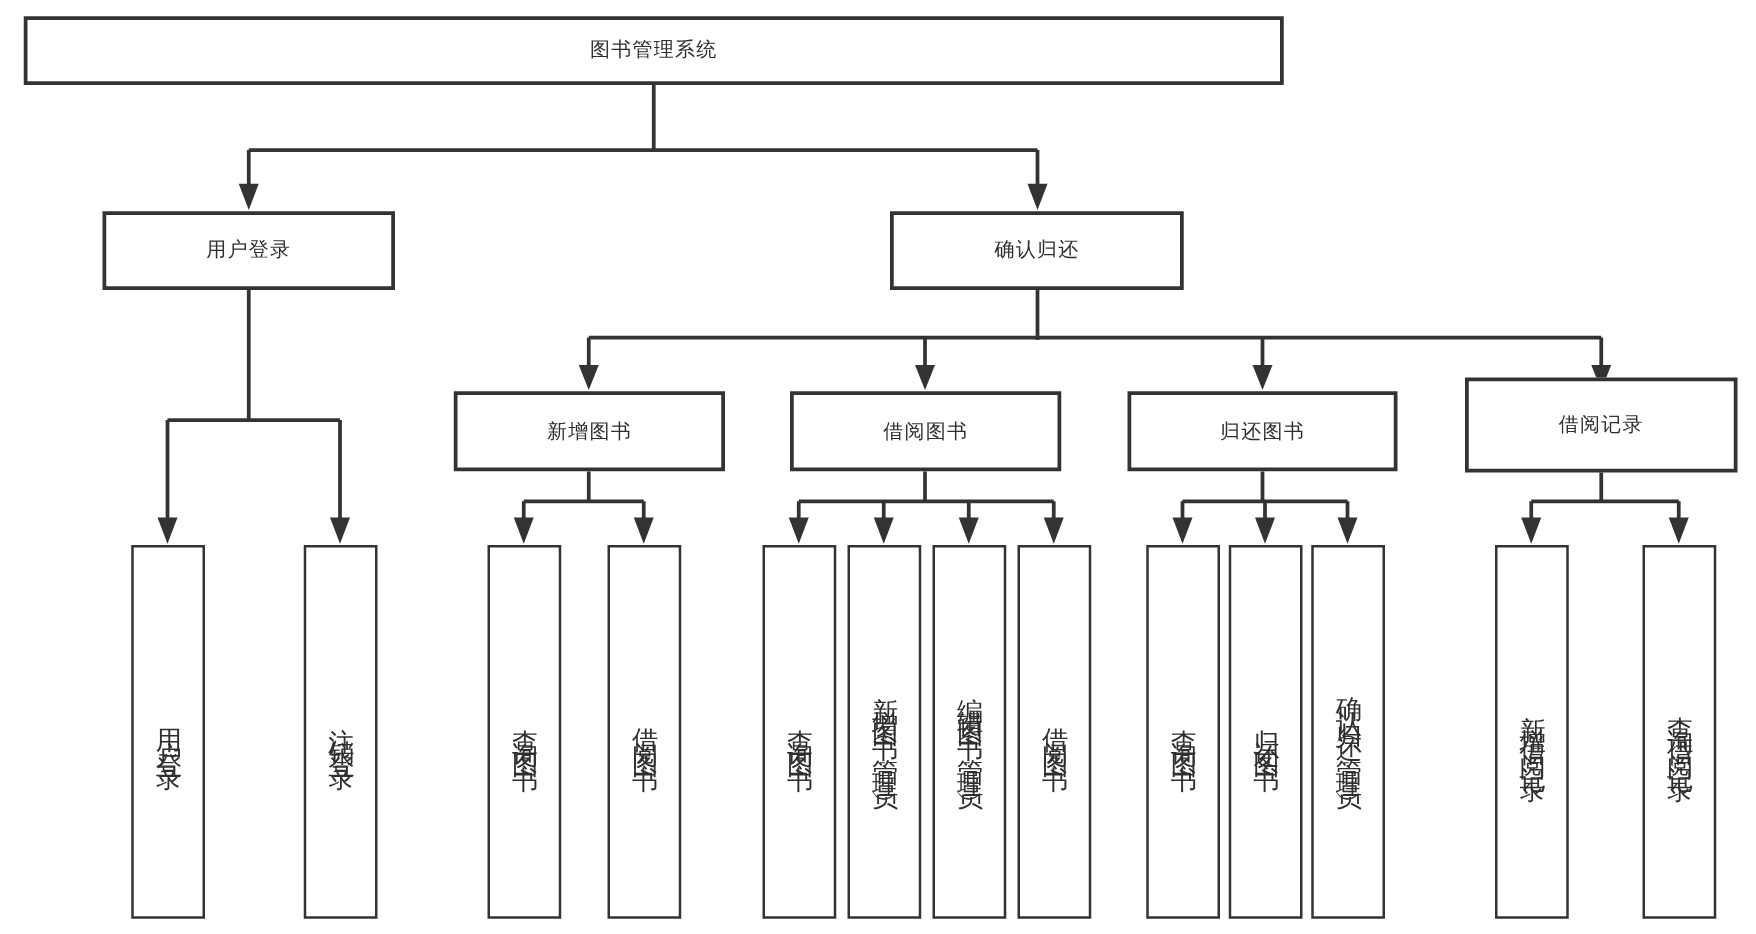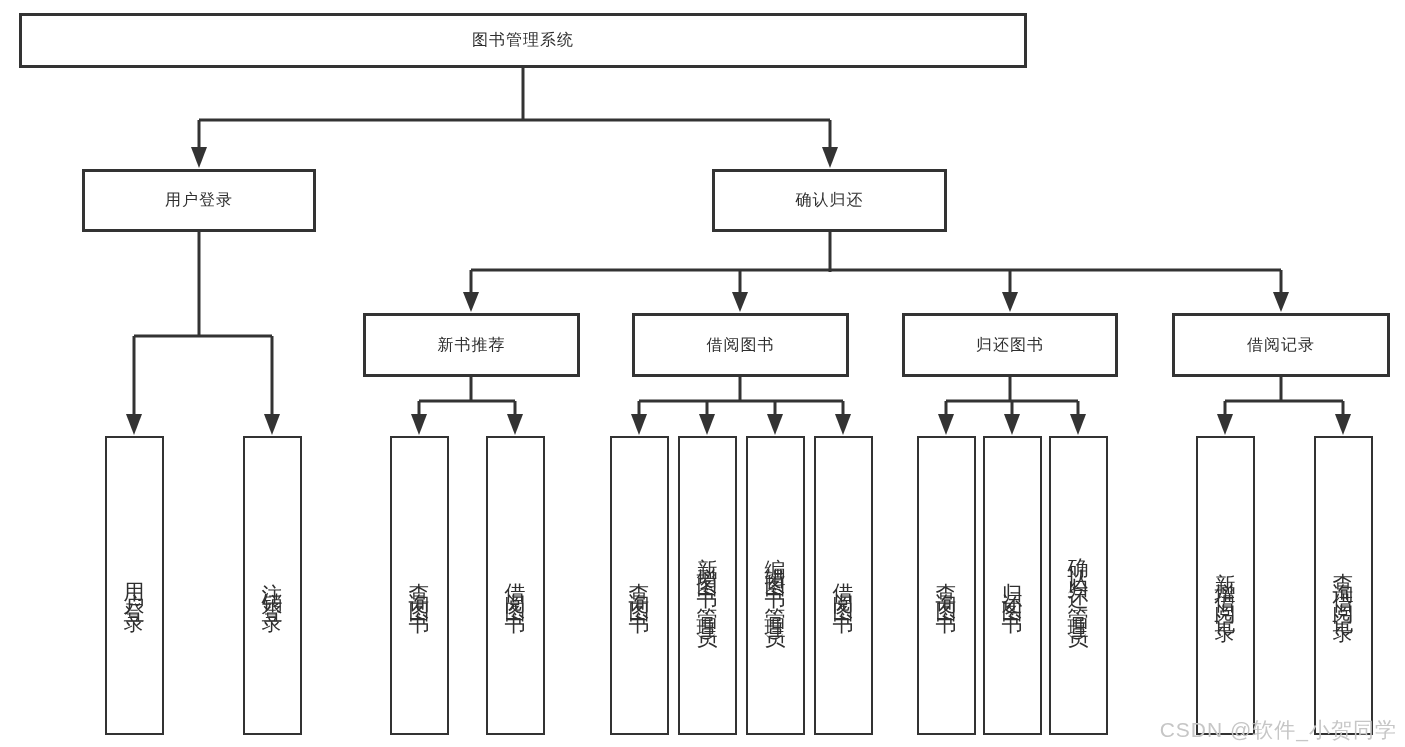--- a/index.html
+++ b/index.html
@@ -49,21 +49,21 @@
     line-height: 1;
     white-space: nowrap;
     color: #2f2f2f;
   }
   .root-box   { left: 19px;  top: 13px;  width: 1008px; height: 55px; }
   .l1-login   { left: 82px;  top: 169px; width: 234px;  height: 63px; }
   .l1-mgmt    { left: 712px; top: 169px; width: 235px;  height: 63px; }
   .l2-new     { left: 363px; top: 313px; width: 217px;  height: 64px; }
   .l2-borrow  { left: 632px; top: 313px; width: 217px;  height: 64px; }
   .l2-current { left: 902px; top: 313px; width: 216px;  height: 64px; }
-  .l2-records { left: 1172px;top: 313px; width: 218px;  height: 64px; font-family: Liberation Serif, serif; }
+  .l2-records { left: 1172px;top: 302px; width: 218px;  height: 76px; font-family: Liberation Serif, serif; }
   .v1  { left: 105px;  }
   .v2  { left: 243px;  }
   .v3  { left: 390px;  }
   .v4  { left: 486px;  }
   .v5  { left: 610px;  }
   .v6  { left: 678px;  }
   .v7  { left: 746px;  }
   .v8  { left: 814px;  }
   .v9  { left: 917px;  }
   .v10 { left: 983px;  }
@@ -181,21 +181,21 @@
   </div>
 
   <div class="box l1-login">
     <span class="hlabel">用户登录</span>
   </div>
   <div class="box l1-mgmt">
     <span class="hlabel">确认归还</span>
   </div>
 
   <div class="box l2-new">
-    <span class="hlabel">新书推荐</span>
+    <span class="hlabel">新增图书</span>
   </div>
   <div class="box l2-borrow">
     <span class="hlabel">借阅图书</span>
   </div>
   <div class="box l2-current">
     <span class="hlabel">归还图书</span>
   </div>
   <div class="box l2-records">
     <span class="hlabel">借阅记录</span>
   </div>
@@ -237,15 +237,14 @@
     <span class="vtext">确认归还（管理员）</span>
   </div>
 
   <div class="box vbox v12">
     <span class="vtext">新增借阅记录</span>
   </div>
   <div class="box vbox v13">
     <span class="vtext">查询借阅记录</span>
   </div>
 
-  <div class="watermark">CSDN @软件_小贺同学</div>
 
 </div>
 
 </body></html>

